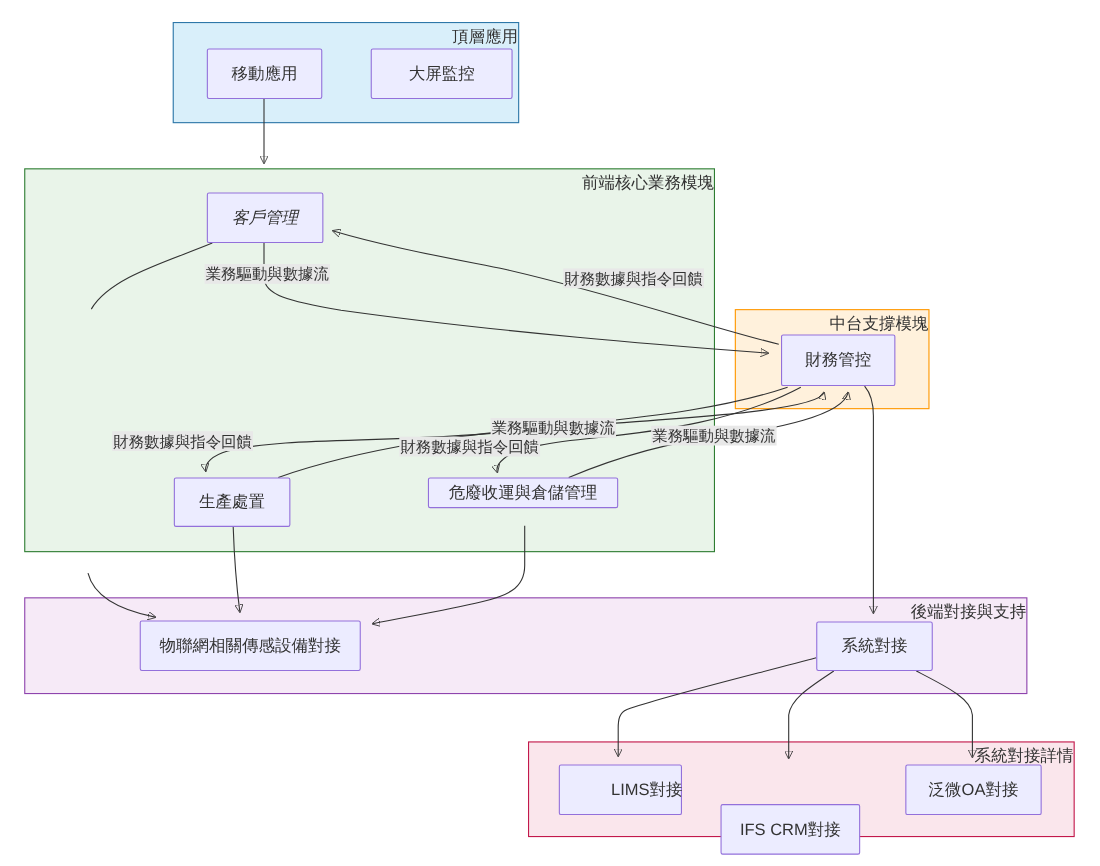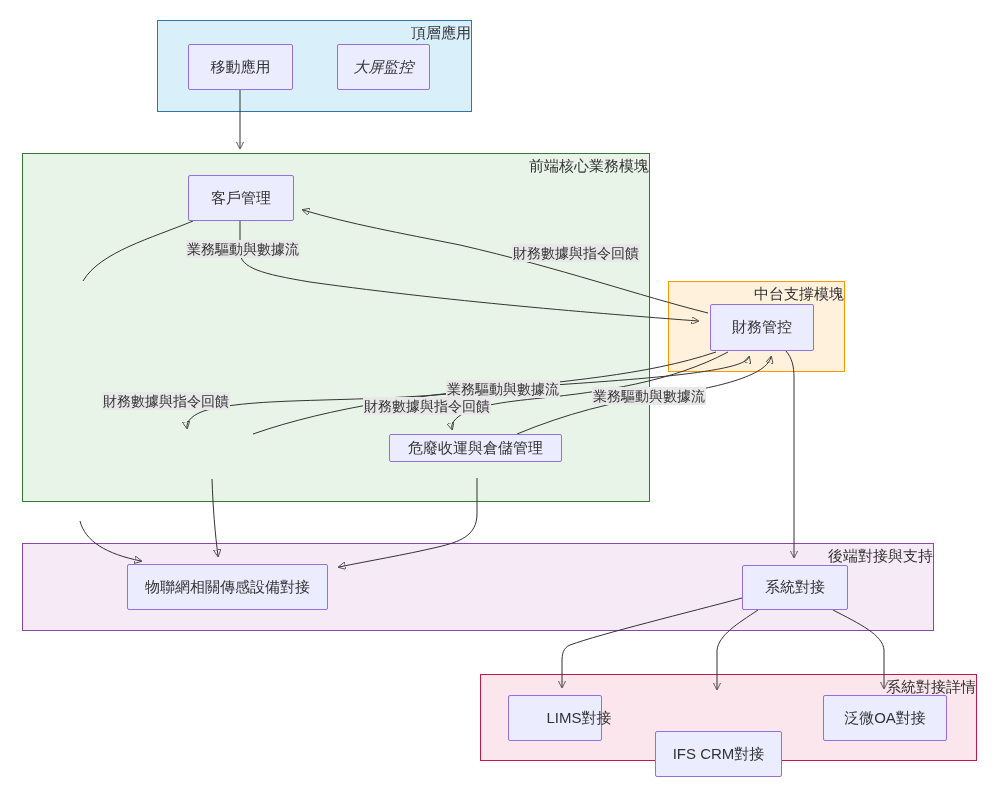--- a/index.html
+++ b/index.html
@@ -108,39 +108,42 @@
     <path d="M716,352 C645,376 560,381 480,391 C360,404 262,396 207,410 C193,414 186,421 187,428" marker-end="url(#arr)"></path>
     <path d="M728,352 C672,382 600,392 542,398 C502,402 472,406 458,417 C453,421 451,425 452,429" marker-end="url(#arr)"></path>
     <path d="M742,598 C690,612 600,634 570,645 C563,648 562,654 562,662 L562,687" marker-end="url(#arr)"></path>
     <path d="M758,610 C737,624 719,635 717,650 L717,689" marker-end="url(#arr)"></path>
     <path d="M833,610 C860,624 883,635 884,650 L884,688" marker-end="url(#arr)"></path>
   </svg>
 
   <div class="node" style="left:188px; top:44px; width:105px; height:46px;">
     <span>移動應用</span>
   </div>
-  <div class="node" style="left:337px; top:44px; width:93px; height:46px;font-style:italic;">
+  <div class="node" style="left:337px; top:44px; width:129px; height:46px;">
     <span>大屏監控</span>
   </div>
-  <div class="node" style="left:188px; top:175px; width:106px; height:46px;">
+  <div class="node" style="left:188px; top:175px; width:106px; height:46px;font-style:italic;">
     <span>客戶管理</span>
+  </div>
+  <div class="node" style="left:158px; top:434px; width:106px; height:45px;">
+    <span>生產處置</span>
   </div>
   <div class="node" style="left:389px; top:434px; width:173px; height:28px;">
     <span>危廢收運與倉儲管理</span>
   </div>
   <div class="node" style="left:710px; top:304px; width:104px; height:47px;">
     <span>財務管控</span>
   </div>
   <div class="node" style="left:127px; top:564px; width:201px; height:46px;">
     <span>物聯網相關傳感設備對接</span>
   </div>
   <div class="node" style="left:742px; top:565px; width:106px; height:45px;">
     <span>系統對接</span>
   </div>
-  <div class="node" style="left:508px; top:695px; width:94px; height:46px;padding-left:48px;">
+  <div class="node" style="left:508px; top:695px; width:112px; height:46px;padding-left:48px;">
     <span>LIMS對接</span>
   </div>
   <div class="node" style="left:655px; top:695px; width:127px; height:46px;margin-top:36px;">
     <span>IFS CRM對接</span>
   </div>
   <div class="node" style="left:823px; top:695px; width:124px; height:46px;">
     <span>泛微OA對接</span>
   </div>
 
   <div class="elabel" style="left:243px; top:249px;">業務驅動與數據流</div>

